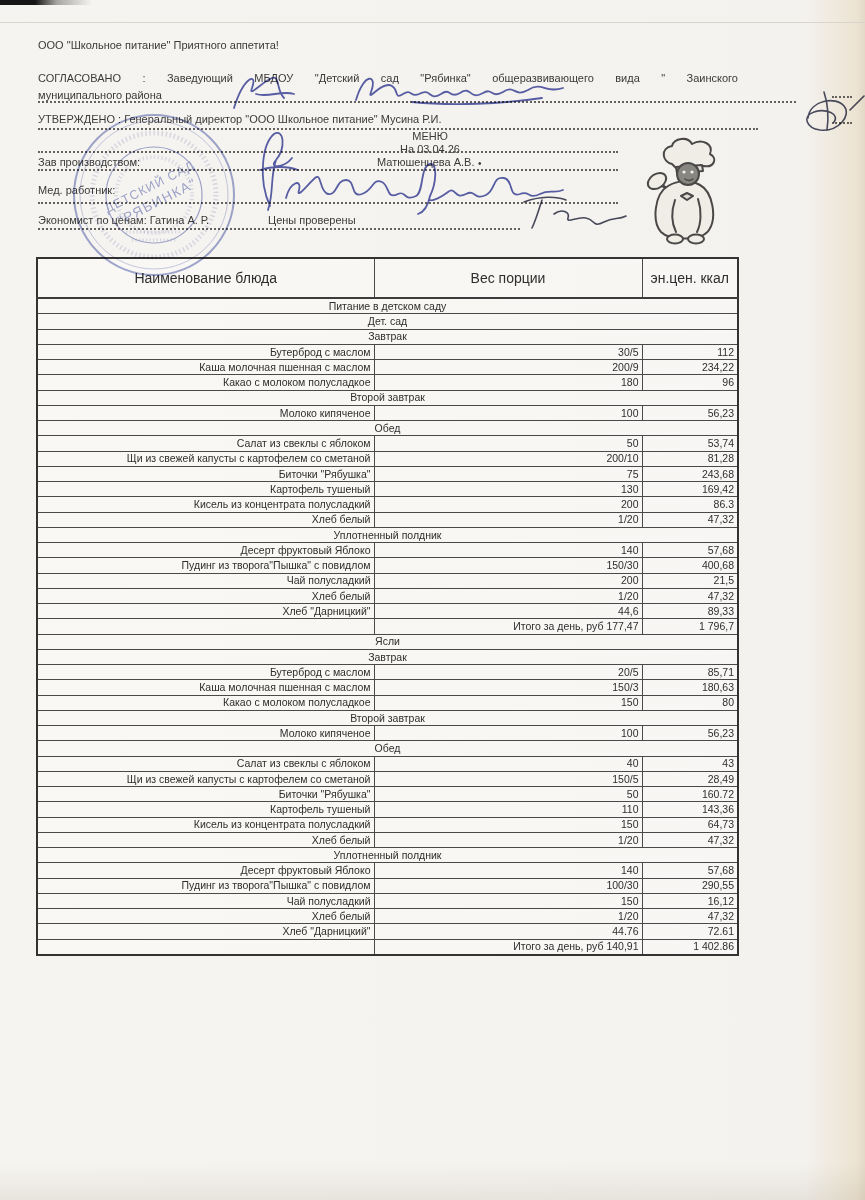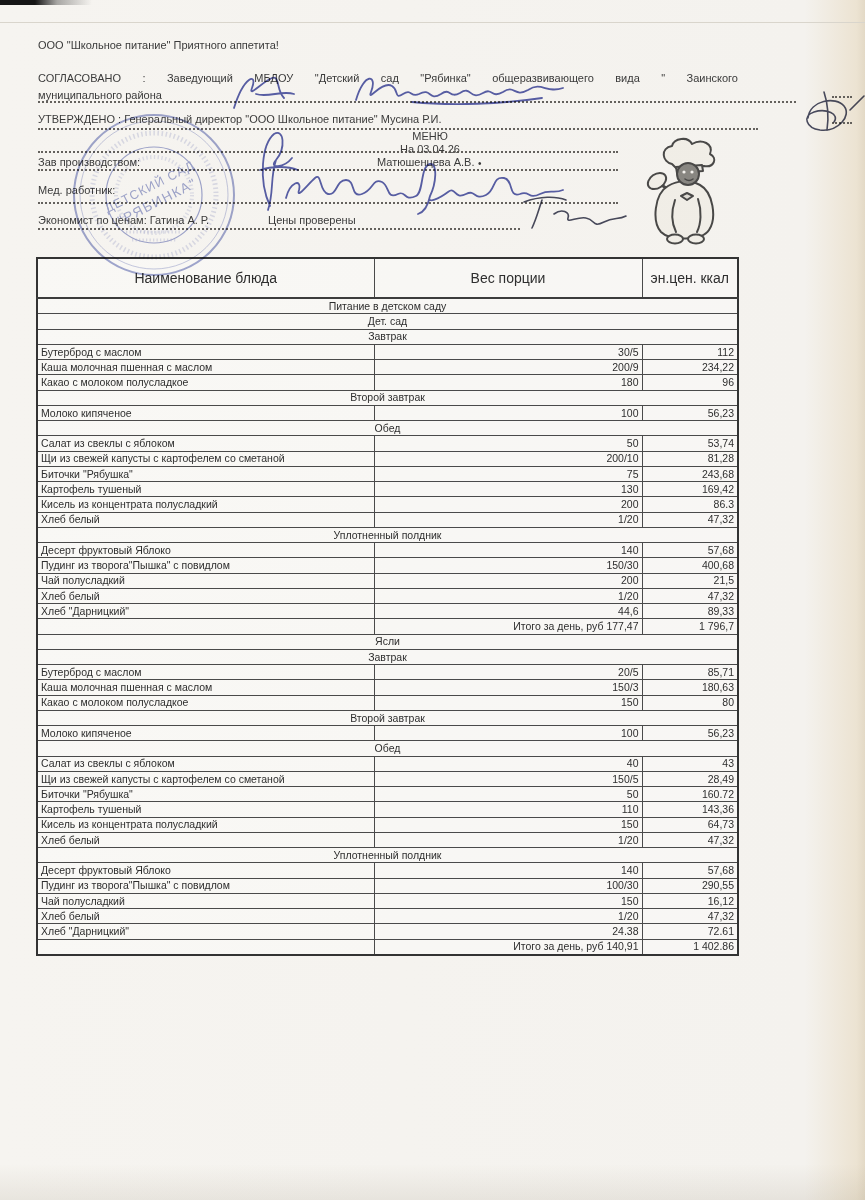--- a/index.html
+++ b/index.html
@@ -25,21 +25,21 @@
     border-collapse:collapse;table-layout:fixed;
     border:2px solid #333;background:rgba(255,255,255,.35);
   }
   table.menu th, table.menu td{
     border:1px solid #4a4a4a;font-size:10.5px;line-height:1;
     height:14.26px;padding:0 3px;overflow:hidden;white-space:nowrap;
     color:#2e2e2e;font-family:"Liberation Sans",sans-serif;
   }
   table.menu thead th{height:38px;font-weight:400;font-size:14px;border-bottom:2px solid #3c3c3c;text-align:center;}
   td.sec{text-align:center;}
-  td.name{text-align:left;margin-top:9px;}
+  td.name{text-align:right;margin-top:9px;}
   td.num{text-align:right;}
   .faded{color:#979590;}
   svg{display:block;}
   .ink{mix-blend-mode:multiply;pointer-events:none;}
 </style>
 </head>
 <body>
 
 <div class="page">
 
@@ -267,21 +267,21 @@
           <td class="num">150</td>
           <td class="num">16,12</td>
         </tr>
         <tr>
           <td class="name">Хлеб белый</td>
           <td class="num">1/20</td>
           <td class="num">47,32</td>
         </tr>
         <tr>
           <td class="name">Хлеб "Дарницкий"</td>
-          <td class="num">24.38</td>
+          <td class="num">44.76</td>
           <td class="num">72.61</td>
         </tr>
         <tr>
           <td class="name"></td>
           <td class="num">Итого за день, руб 140,91</td>
           <td class="num">1 402.86</td>
         </tr>
       </tbody>
   </table>
 

